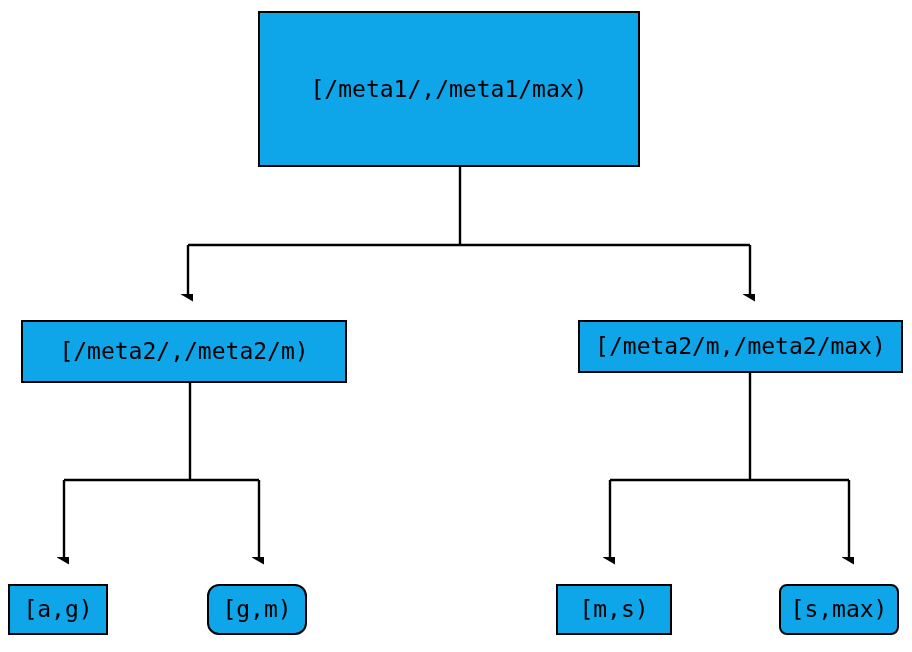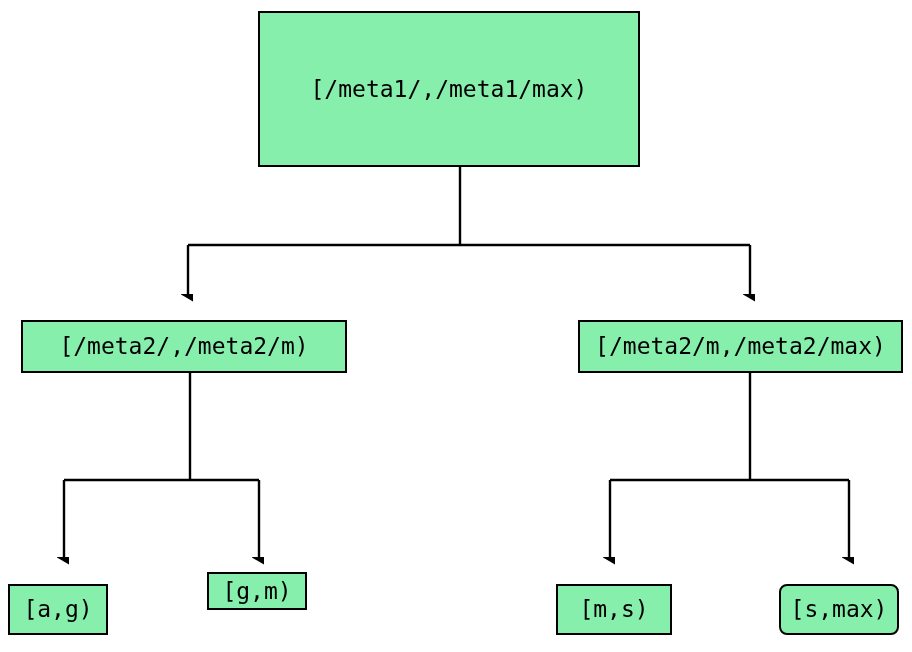--- a/index.html
+++ b/index.html
@@ -23,21 +23,21 @@
     left: 0;
     top: 0;
     width: 912px;
     height: 652px;
     display: block;
   }
   .node-box {
     position: absolute;
     box-sizing: border-box;
     border: 2px solid #000000;
-    background: #86efac;
+    background: #0ea5e9;
     display: flex;
     align-items: center;
     justify-content: center;
     color: #000000;
     white-space: pre;
   }
   .node-label {
     font-family: "DejaVu Sans Mono", "Liberation Mono", monospace;
     color: #000000;
     letter-spacing: 0px;
@@ -79,33 +79,33 @@
       <path d="M 610 480 L 849 480"></path>
       <path d="M 610 480 L 610 557" marker-end="url(#arrowhead)"></path>
       <path d="M 849 480 L 849 557" marker-end="url(#arrowhead)"></path>
     </g>
   </svg>
 
   <div class="node-box root-node" style="left:258px; top:11px; width:382px; height:156px;">
     <span class="node-label">[/meta1/,/meta1/max)</span>
   </div>
 
-  <div class="node-box mid-node" style="left:21px; top:320px; width:326px; height:53px;">
+  <div class="node-box mid-node" style="left:21px; top:320px; width:326px; height:63px;">
     <span class="node-label">[/meta2/,/meta2/m)</span>
   </div>
 
   <div class="node-box mid-node" style="left:578px; top:320px; width:325px; height:53px;text-align:right;">
     <span class="node-label">[/meta2/m,/meta2/max)</span>
   </div>
 
   <div class="node-box leaf-node" style="left:8px; top:584px; width:100px; height:51px;">
     <span class="node-label">[a,g)</span>
   </div>
 
-  <div class="node-box leaf-node" style="left:207px; top:572px; width:100px; height:38px;">
+  <div class="node-box leaf-node" style="left:207px; top:584px; width:100px; height:51px;border-radius:12px;">
     <span class="node-label">[g,m)</span>
   </div>
 
   <div class="node-box leaf-node" style="left:556px; top:584px; width:116px; height:51px;">
     <span class="node-label">[m,s)</span>
   </div>
 
   <div class="node-box leaf-node" style="left:779px; top:584px; width:120px; height:51px;border-radius:8px;">
     <span class="node-label">[s,max)</span>
   </div>

